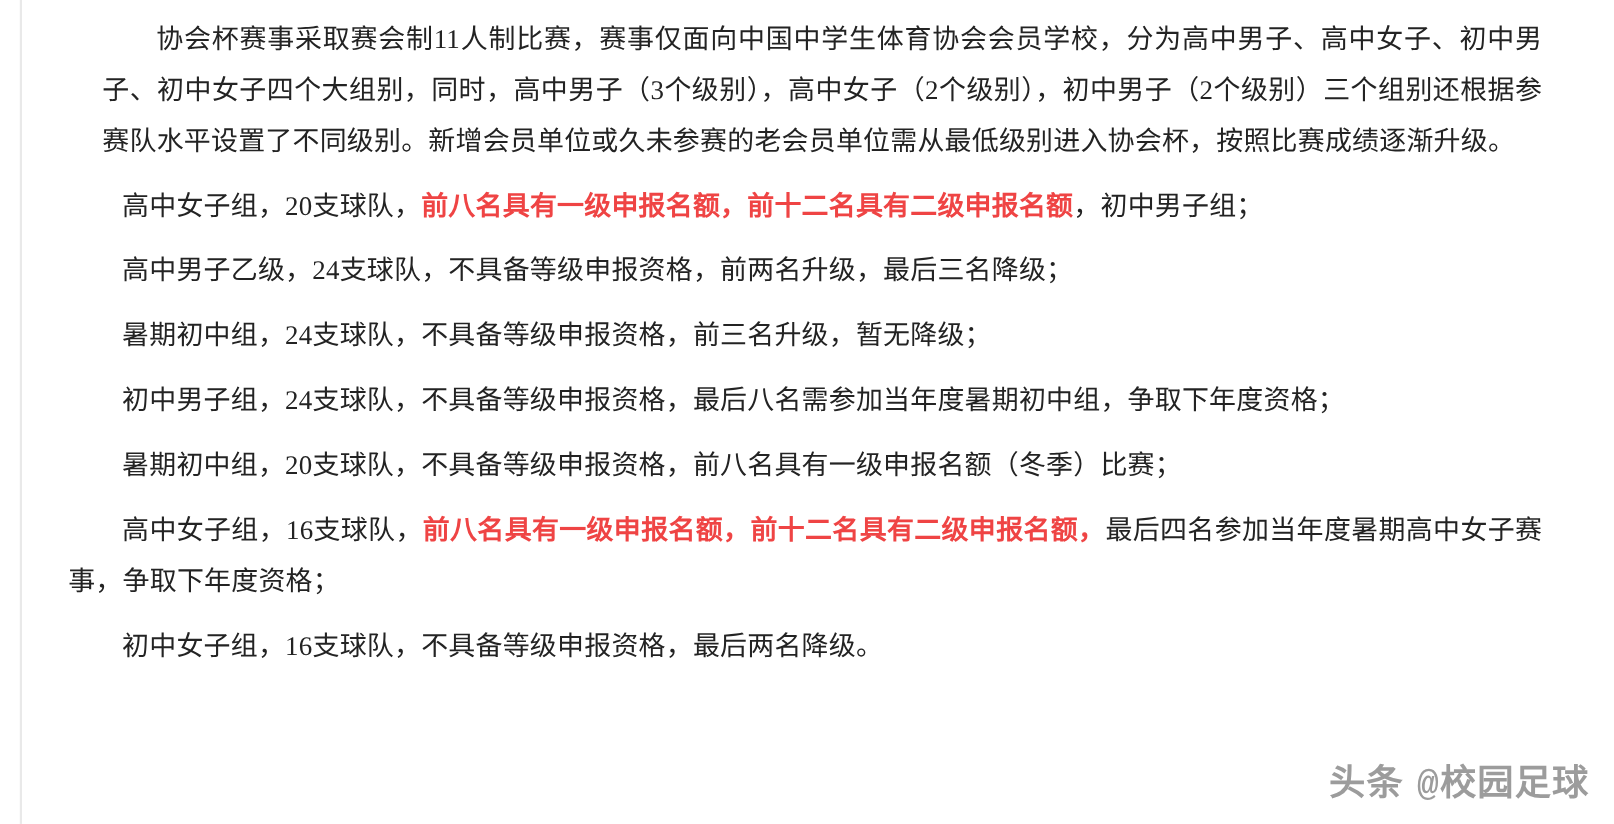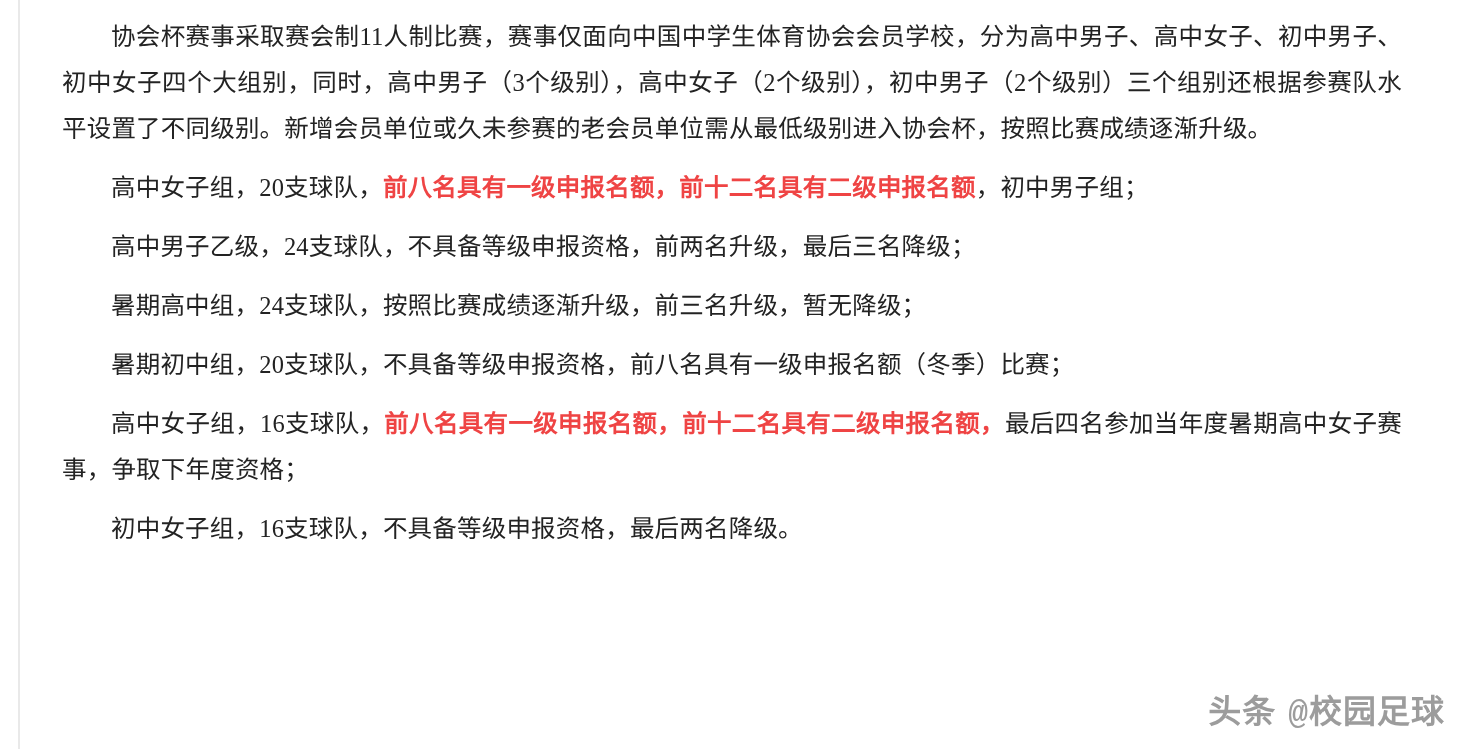--- a/index.html
+++ b/index.html
@@ -39,20 +39,21 @@
     font-size: 24.5px;
     line-height: 46px;
     letter-spacing: 0.2px;
     text-align: justify;
     text-justify: inter-ideograph;
     color: #232323;
   }
   p.lead {
     text-indent: 2em;
     margin-bottom: 13px;
+    margin-left: 31px;
   }
   p.item {
     text-indent: 2em;
     margin-bottom: 13px;
   }
   .b {
     font-weight: bold;
     color: #ef4444;
   }
   
@@ -83,21 +84,22 @@
 </head>
 <body>
 
 <div id="page">
   <div class="left-rule"></div>
 
   <div class="article" id="article">
       <p class="para lead"><span>协会杯赛事采取赛会制11人制比赛，赛事仅面向中国中学生体育协会会员学校，分为高中男子、高中女子、初中男子、初中女子四个大组别，同时，高中男子（3个级别），高中女子（2个级别），初中男子（2个级别）三个组别还根据参赛队水平设置了不同级别。新增会员单位或久未参赛的老会员单位需从最低级别进入协会杯，按照比赛成绩逐渐升级。</span></p>
       <p class="para item"><span>高中女子组，20支球队，</span><span class="b">前八名具有一级申报名额，前十二名具有二级申报名额</span><span>，初中男子组；</span></p>
       <p class="para item"><span>高中男子乙级，24支球队，不具备等级申报资格，前两名升级，最后三名降级；</span></p>
-      <p class="para item"><span>暑期高中组，24支球队，按照比赛成绩逐渐升级，前三名升级，暂无降级；</span></p>
+      <p class="para item"><span>暑期初中组，24支球队，不具备等级申报资格，前三名升级，暂无降级；</span></p>
+      <p class="para item"><span>初中男子组，24支球队，不具备等级申报资格，最后八名需参加当年度暑期初中组，争取下年度资格；</span></p>
       <p class="para item"><span>暑期初中组，20支球队，不具备等级申报资格，前八名具有一级申报名额（冬季）比赛；</span></p>
       <p class="para item"><span>高中女子组，16支球队，</span><span class="b">前八名具有一级申报名额，前十二名具有二级申报名额，</span><span>最后四名参加当年度暑期高中女子赛事，争取下年度资格；</span></p>
       <p class="para item"><span>初中女子组，16支球队，不具备等级申报资格，最后两名降级。</span></p>
     </div>
 
   <div class="watermark">
     <span class="wm-logo">头条</span>
     <span class="wm-text">@校园足球</span>
   </div>
 </div>

